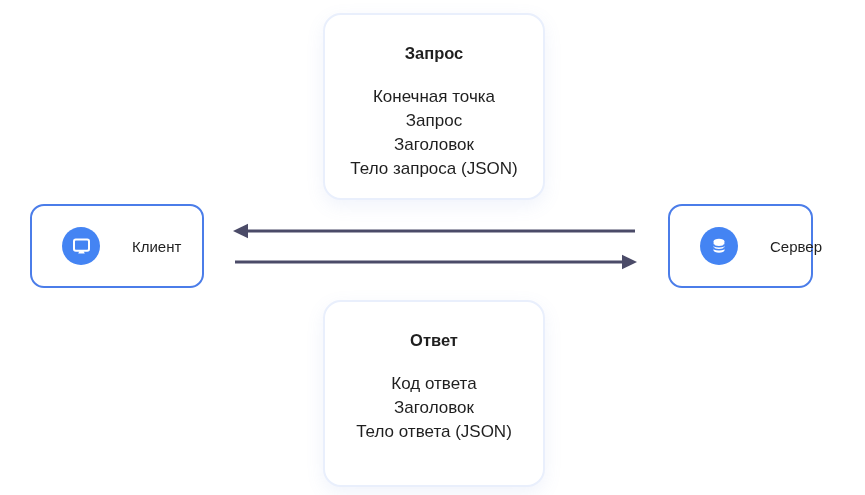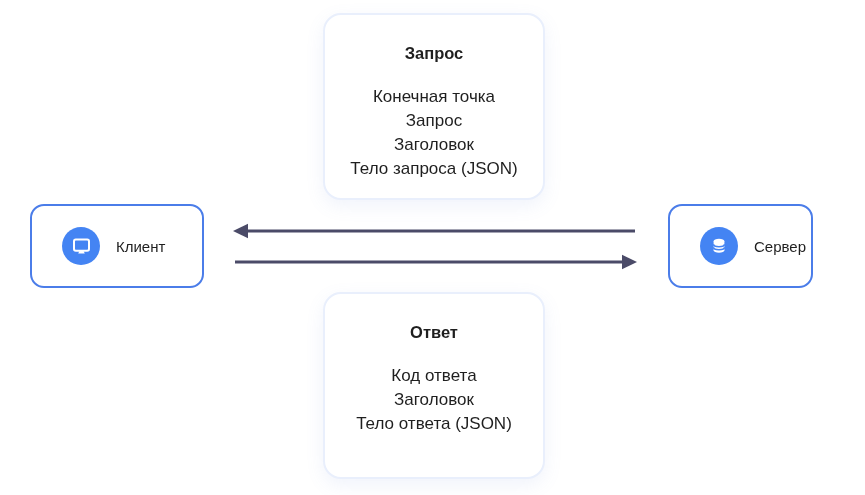--- a/index.html
+++ b/index.html
@@ -32,21 +32,21 @@
     background: #ffffff;
     border: 2px solid var(--card-border);
     border-radius: 18px;
     box-shadow: 0 6px 18px rgba(110, 140, 220, 0.10);
     display: flex;
     flex-direction: column;
     align-items: center;
     text-align: center;
   }
   .info-card.request { top: 13px; }
-  .info-card.response { top: 292px; }
+  .info-card.response { top: 300px; }
   .card-title {
     margin-top: 29px;
     font-size: 16.5px;
     font-weight: 700;
     color: var(--text);
   }
   .card-items {
     margin-top: 22px;
   }
   .card-item {
@@ -59,21 +59,21 @@
   .node {
     position: absolute;
     top: 204px;
     height: 84px;
     background: #ffffff;
     border: 2px solid var(--node-border);
     border-radius: 14px;
     display: flex;
     align-items: center;
     padding-left: 30px;
-    gap: 16px;
+    gap: 32px;
   }
   .node.client { left: 30px;  width: 174px; }
   .node.server { left: 668px; width: 145px; }
   .node-icon-circle {
     width: 38px;
     height: 38px;
     border-radius: 50%;
     background: var(--icon-circle);
     display: flex;
     align-items: center;

